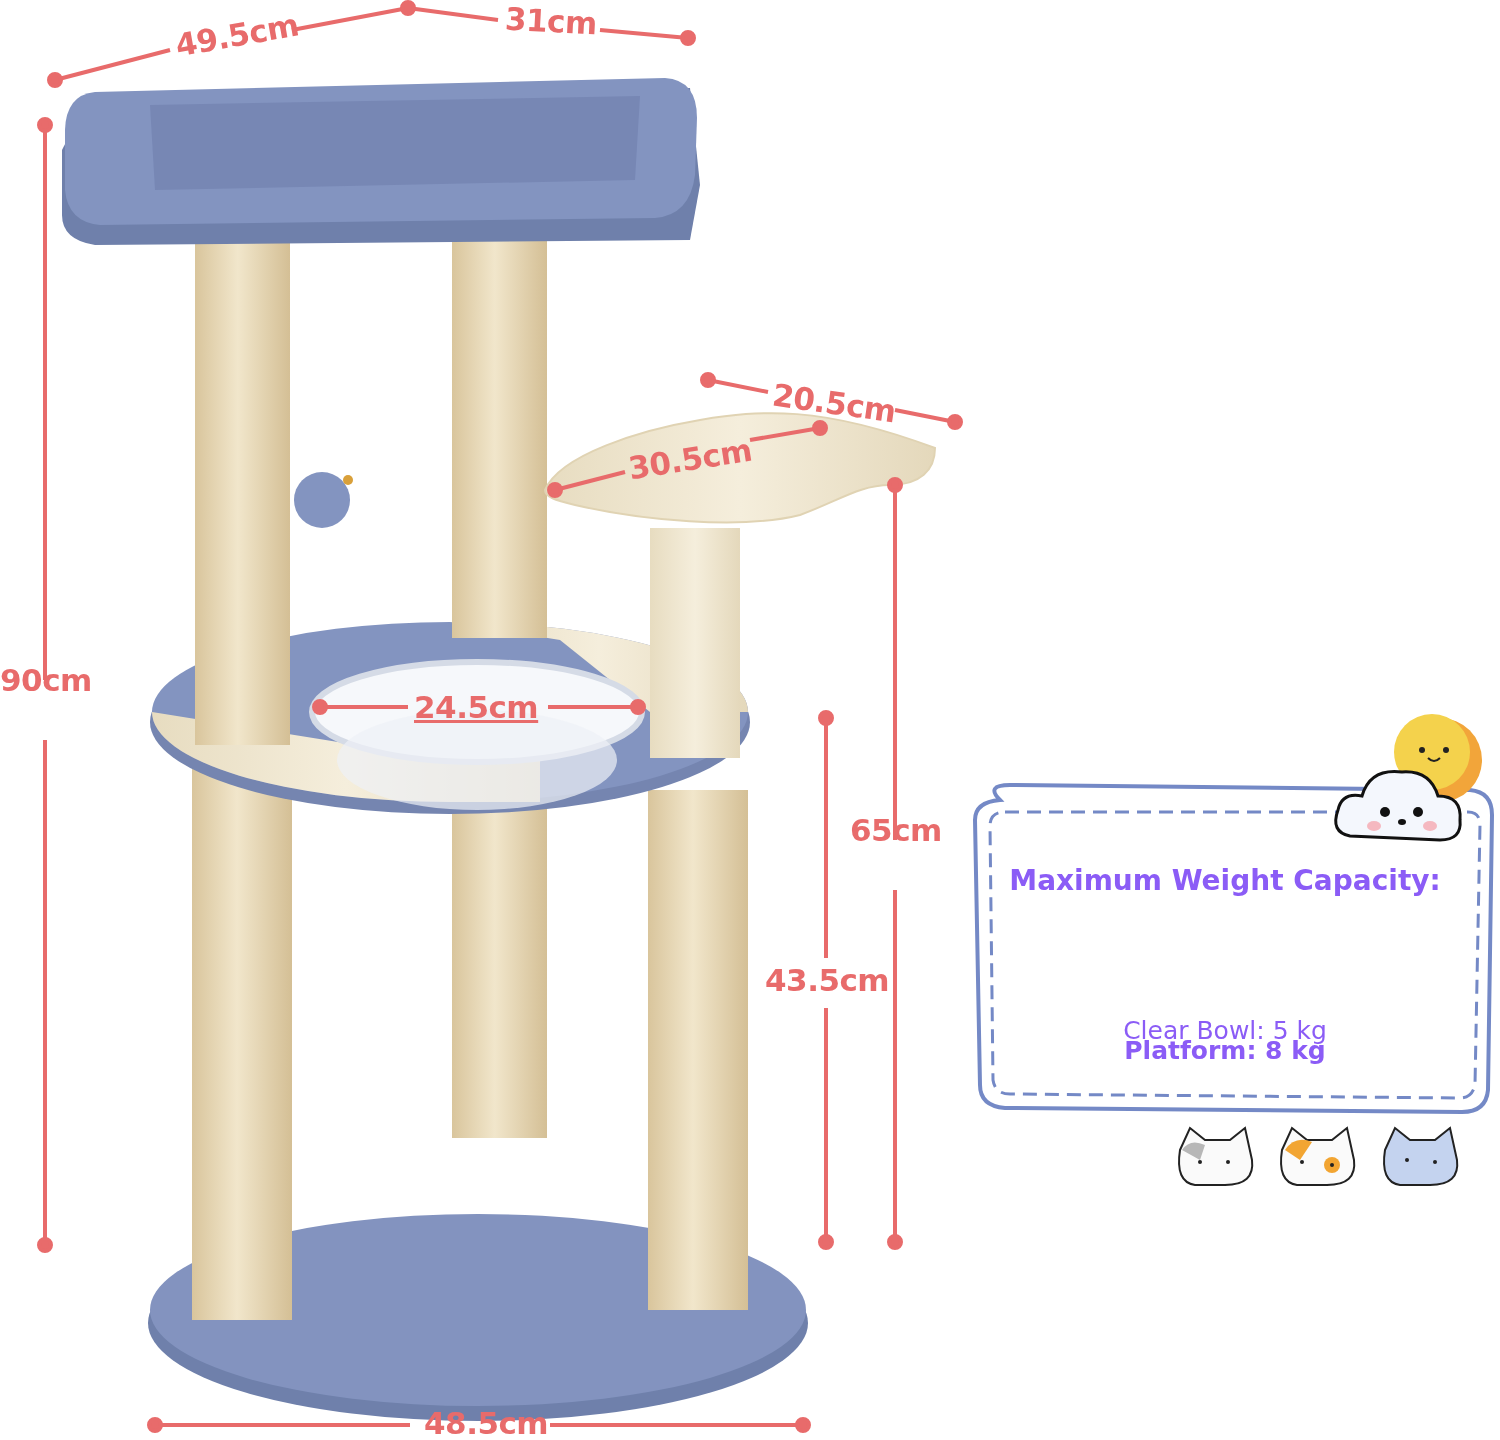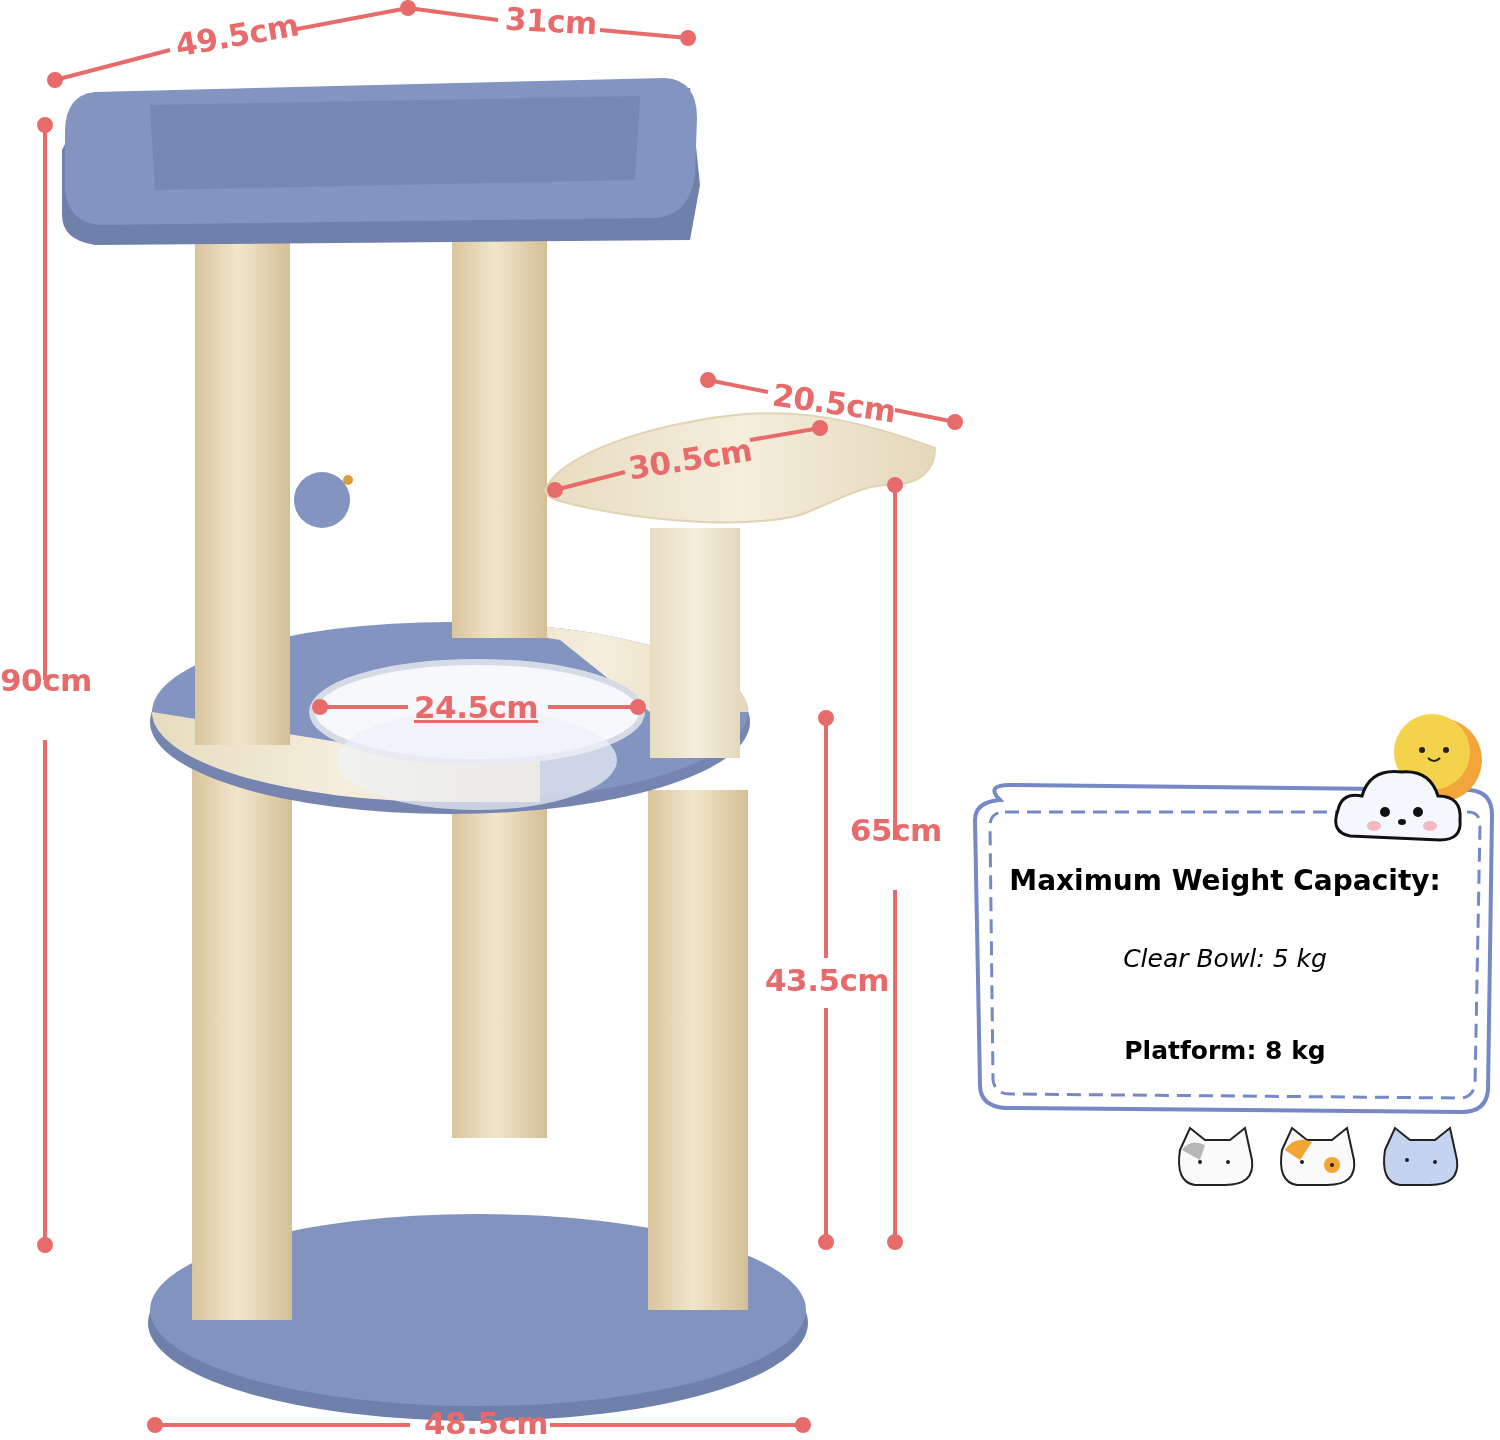--- a/index.html
+++ b/index.html
@@ -1,19 +1,19 @@
 <!DOCTYPE html>
 <html><head>
 <meta charset="utf-8">
 <style>
   html,body{margin:0;padding:0;background:#ffffff;}
   body{width:1500px;height:1440px;position:relative;overflow:hidden;font-family:"DejaVu Sans","Liberation Sans",sans-serif;}
   #stage{position:absolute;left:0;top:0;width:1500px;height:1440px;}
   .dim-label{position:absolute;color:#e86b6b;font-weight:bold;font-size:31px;letter-spacing:-0.5px;white-space:nowrap;line-height:1;}
-  .card-text{position:absolute;left:975px;width:500px;text-align:center;color:#000000;white-space:nowrap;}
+  .card-text{position:absolute;left:975px;width:500px;text-align:center;color:#8b5cf6;white-space:nowrap;}
   .card-title{top:864px;font-size:28px;font-weight:bold;}
   .card-line{font-size:25px;}
 </style>
 </head>
 <body>
 
 <div id="stage">
 <svg width="1500" height="1440" viewBox="0 0 1500 1440" xmlns="http://www.w3.org/2000/svg">
   <defs>
     <linearGradient id="sisalG" x1="0" x2="1">
@@ -159,15 +159,15 @@
 <div class="dim-label" style="left:772px;top:388px;transform:rotate(8deg);">20.5cm</div>
 <div class="dim-label" style="left:628px;top:444px;transform:rotate(-9deg);">30.5cm</div>
 <div class="dim-label" style="left:0px;top:665px;">90cm</div>
 <div class="dim-label" style="left:850px;top:815px;">65cm</div>
 <div class="dim-label" style="left:414px;top:692px;text-decoration:underline;">24.5cm</div>
 <div class="dim-label" style="left:765px;top:965px;">43.5cm</div>
 <div class="dim-label" style="left:424px;top:1408px;">48.5cm</div>
 
 
 <div class="card-text card-title">Maximum Weight Capacity:</div>
-<div class="card-text card-line" style="top:944px;font-style:italic;">Clear Bowl: 5 kg</div>
+<div class="card-text card-line" style="top:1016px;">Clear Bowl: 5 kg</div>
 <div class="card-text card-line" style="top:1036px;font-weight:bold;">Platform: 8 kg</div>
 </div>
 
 </body></html>

